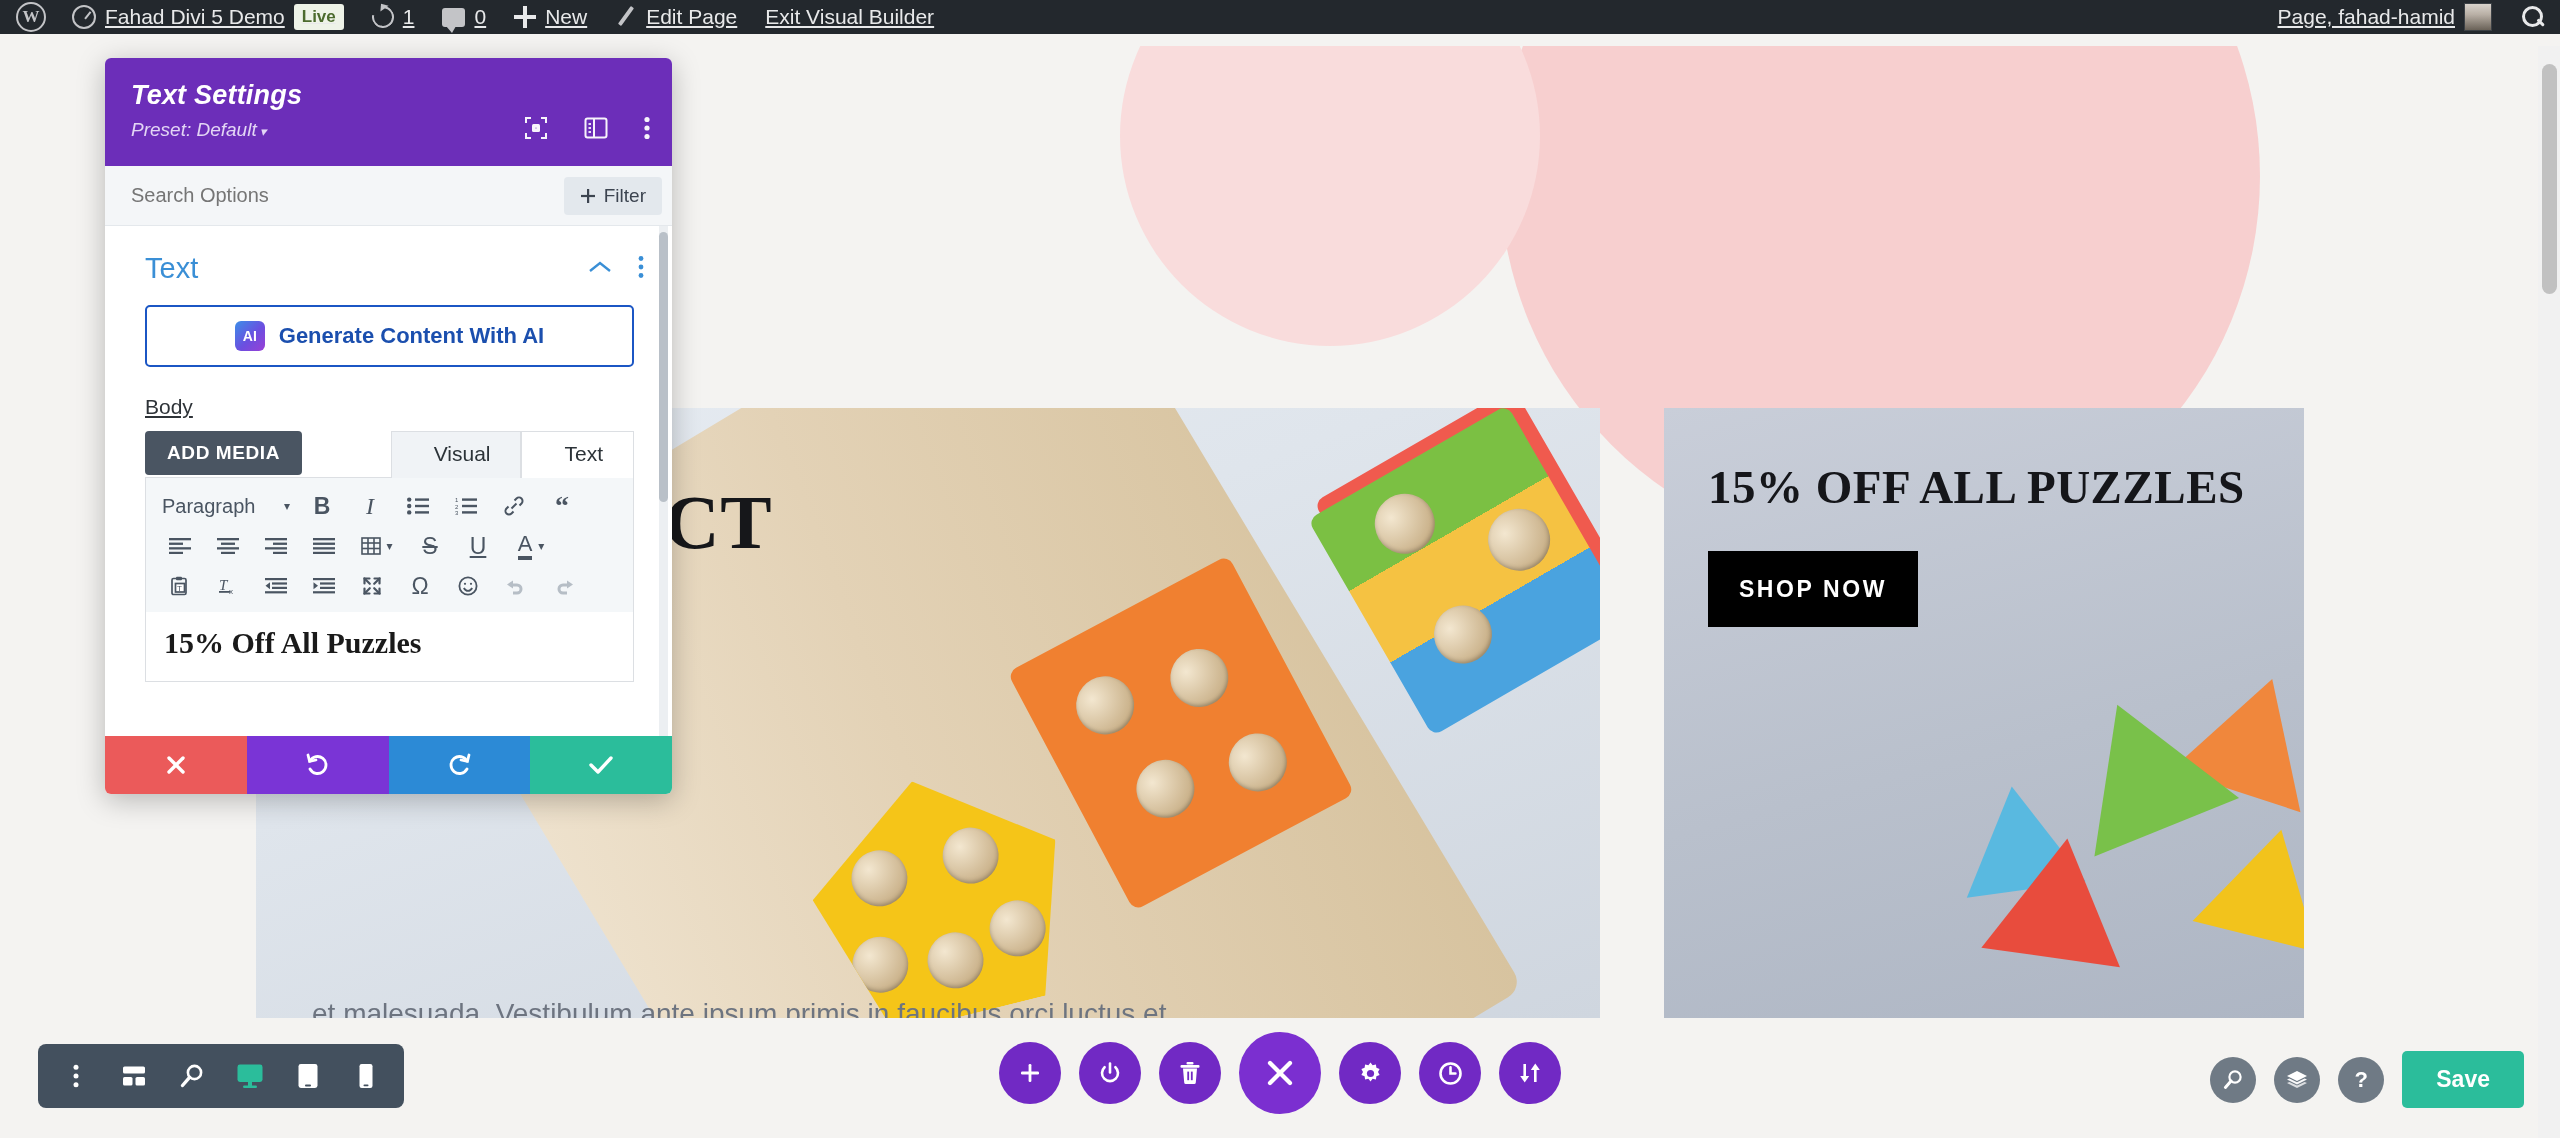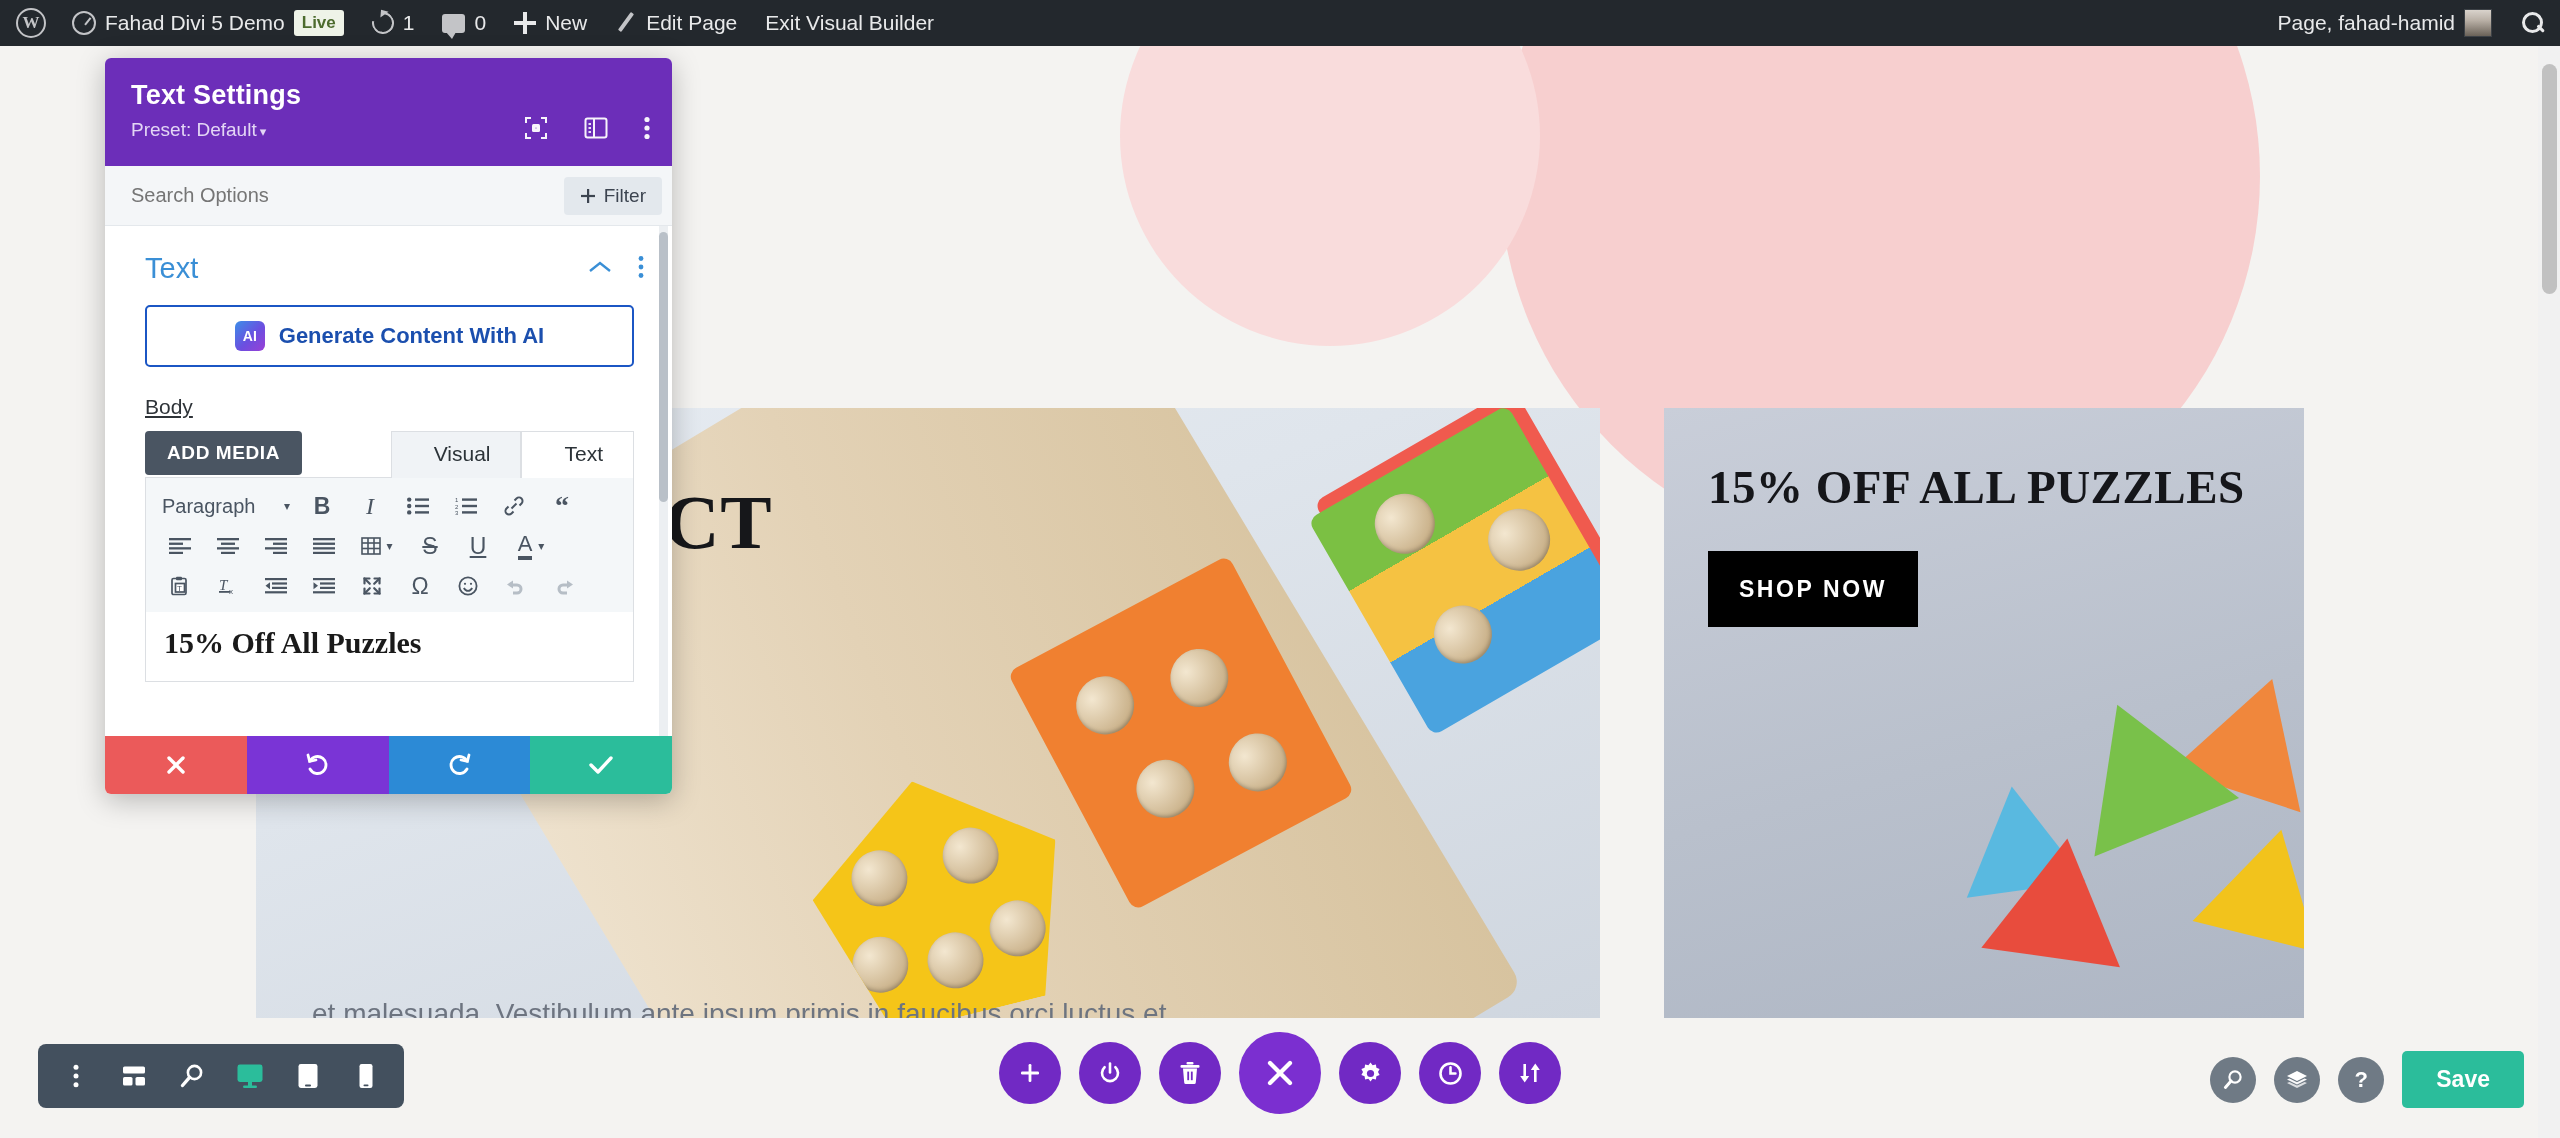--- a/index.html
+++ b/index.html
@@ -6,26 +6,27 @@
   html, body { width: 2560px; height: 1138px; overflow: hidden; }
   body {
     font-family: "Liberation Sans", sans-serif;
     background: #f4f3f1;
     position: relative;
   }
 
   
   #admin-bar {
     position: absolute; top: 0; left: 0;
-    width: 2560px; height: 46px;
+    width: 2560px; height: 34px;
     background: #23282d;
     display: flex; align-items: center;
     color: #e8e9ea;
     font-size: 21px;
     z-index: 90;
+    text-decoration: underline;
   }
   .ab-group { display: flex; align-items: center; height: 46px; }
   .ab-item {
     display: flex; align-items: center; gap: 9px;
     height: 46px; padding: 0 14px;
     color: #e8e9ea; white-space: nowrap;
   }
   .ab-item.first { padding-left: 16px; padding-right: 12px; }
   .ab-logo-glyph {
     width: 30px; height: 30px; border-radius: 50%;
@@ -196,21 +197,21 @@
     width: 567px; height: 736px;
     background: #fff;
     border-radius: 6px;
     box-shadow: 0 6px 28px rgba(0,0,0,.25);
     overflow: hidden; z-index: 100;
     display: flex; flex-direction: column;
   }
   .sp-header {
     background: #6c2eb9; color: #fff;
     padding: 22px 26px 16px 26px; position: relative;
-    height: 108px; flex: none;
+    height: 108px; flex: none; font-style: italic;
   }
   .sp-title { font-size: 27px; font-weight: 700; letter-spacing: .2px; }
   .sp-preset { font-size: 19px; margin-top: 8px; color: #e3d6f5; }
   .sp-preset .caret { font-size: 13px; margin-left: 3px; }
   .sp-header-icons {
     position: absolute; right: 22px; top: 72px;
     transform: translateY(-50%);
     display: flex; align-items: center; gap: 36px;
   }
   .hdr-icon { cursor: pointer; opacity: .95; }

